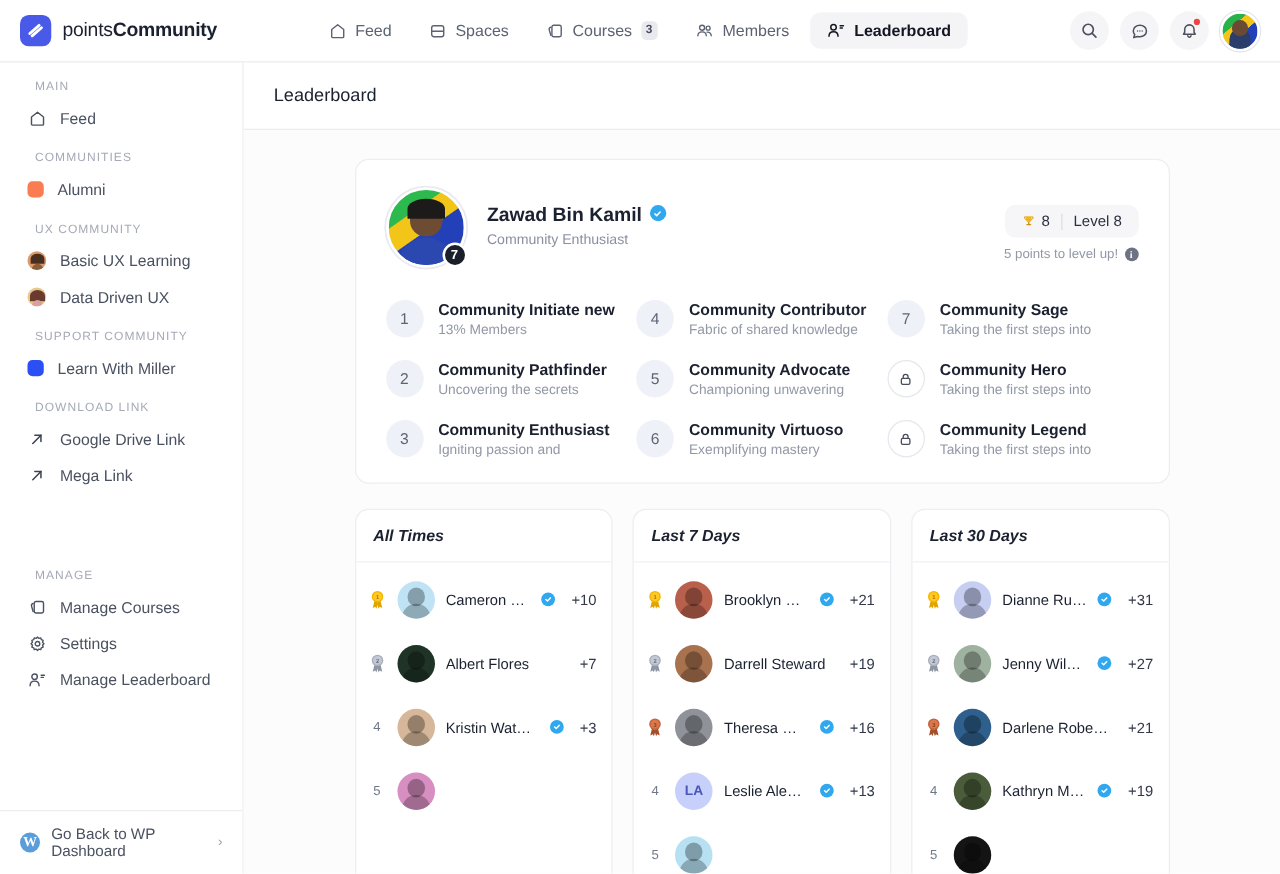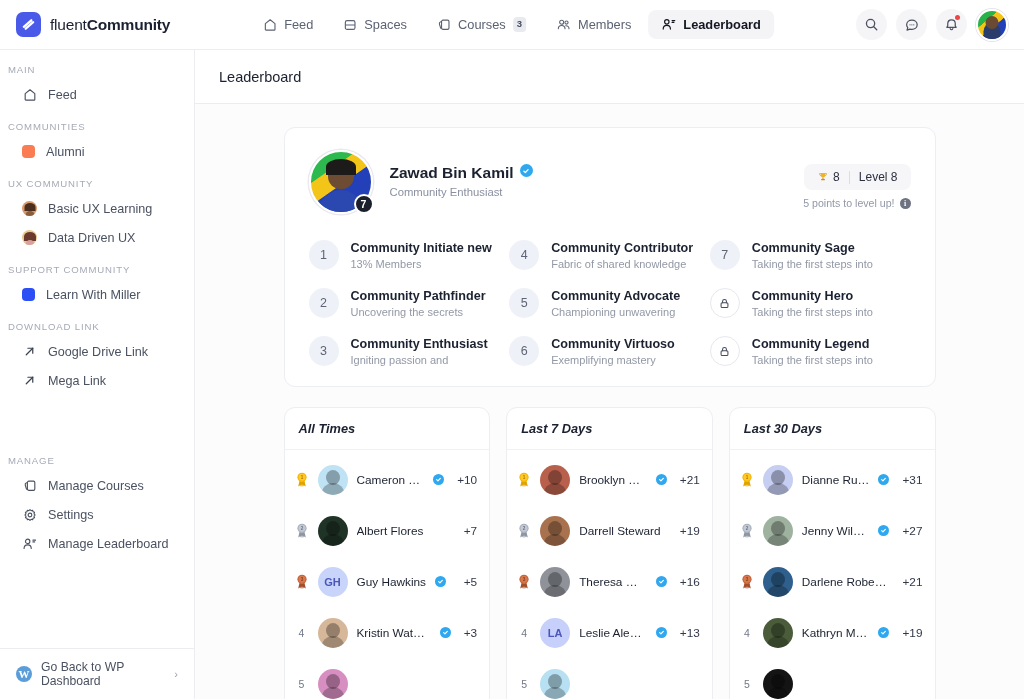--- a/index.html
+++ b/index.html
@@ -87,21 +87,21 @@
   .sidebar {
     width: 195px; min-width: 195px;
     background: #fff;
     border-right: 1px solid #ececf1;
     display: flex; flex-direction: column;
     overflow: hidden;
   }
   .sb-scroll { flex: 1; overflow: hidden; padding: 14px 0 6px 0; }
   .sb-group-title {
     font-size: 9.6px; letter-spacing: 0.85px; text-transform: uppercase;
-    color: #a6aab6; padding: 0 8px; margin: 12px 0 5px 0; font-weight: 500;
+    color: #a6aab6; padding: 0 28px; margin: 12px 0 5px 0; font-weight: 500;
   }
   .sb-group-title.first { margin-top: 0; }
   .sb-item {
     display: flex; align-items: center; gap: 11px;
     padding: 6px 16px 6px 22px;
     font-size: 12.6px; color: #4a5160; cursor: pointer;
     height: 29px;
   }
   .sw { width: 13px; height: 13px; border-radius: 4px; flex: none; }
   .sb-ava {
@@ -258,21 +258,21 @@
 <div class="app">
 
   <div class="topbar">
     <div class="brand">
       <div class="brand-logo">
         <svg width="15" height="15" viewBox="0 0 16 16">
             <path d="M3 10.5 L11 3.5" stroke="#fff" stroke-width="2.4" stroke-linecap="round" fill="none"></path>
             <path d="M5 12.5 L13 5.5" stroke="#fff" stroke-width="2.4" stroke-linecap="round" fill="none"></path>
           </svg>
       </div>
-      <div class="brand-text"><span>fluent</span><span class="b">Community</span></div>
+      <div class="brand-text"><span>points</span><span class="b">Community</span></div>
     </div>
 
     <nav class="topnav">
       <div class="navitem">
         <span>
             <svg width="14" height="14" viewBox="0 0 16 16" fill="none" stroke="#5b6272" stroke-width="1.3">
               <path d="M8 2 L13.5 6.4 V13 a0.8 0.8 0 0 1-.8 .8 H3.3 a0.8 0.8 0 0 1-.8-.8 V6.4 Z" stroke-linejoin="round"></path>
             </svg>
           </span>
         <span>Feed</span>
@@ -616,213 +616,194 @@
                     </div>
                     <div class="ravatar" style="background: rgb(31, 51, 38);">
                       <span style="position:absolute;left:50%;bottom:-2px;transform:translateX(-50%);width:23px;height:14px;border-radius:12px 12px 0 0;background:rgba(0,0,0,0.25)"></span>
                       <span style="position:absolute;left:50%;top:18%;transform:translateX(-50%);width:14px;height:15px;border-radius:50%;background:rgba(0,0,0,0.3)"></span>
                     </div>
                     <span class="rname">Albert Flores</span>
                     <span class="rpts">+7</span>
                   </div>
                   <div class="brow">
                     <div class="rank">
+                      <span class="rank-num">4</span>
+                    </div>
+                    <div class="ravatar" style="background: rgb(214, 183, 154);">
+                      <span style="position:absolute;left:50%;bottom:-2px;transform:translateX(-50%);width:23px;height:14px;border-radius:12px 12px 0 0;background:rgba(0,0,0,0.25)"></span>
+                      <span style="position:absolute;left:50%;top:18%;transform:translateX(-50%);width:14px;height:15px;border-radius:50%;background:rgba(0,0,0,0.3)"></span>
+                    </div>
+                    <span class="rname">Kristin Watson</span>
+                    <span class="rverif">
+                      <svg width="7" height="7" viewBox="0 0 10 10" fill="none" stroke="#fff" stroke-width="1.7" stroke-linecap="round" stroke-linejoin="round">
+                        <path d="M2.4 5.2 L4.2 6.9 L7.6 3.3"></path>
+                      </svg>
+                    </span>
+                    <span class="rpts">+3</span>
+                  </div>
+                  <div class="brow">
+                    <div class="rank">
+                      <span class="rank-num">5</span>
+                    </div>
+                    <div class="ravatar" style="background: rgb(215, 142, 192);">
+                      <span style="position:absolute;left:50%;bottom:-2px;transform:translateX(-50%);width:23px;height:14px;border-radius:12px 12px 0 0;background:rgba(0,0,0,0.25)"></span>
+                      <span style="position:absolute;left:50%;top:18%;transform:translateX(-50%);width:14px;height:15px;border-radius:50%;background:rgba(0,0,0,0.3)"></span>
+                    </div>
+                    <span class="rname"></span>
+                    <span class="rpts"></span>
+                  </div>
+                </div>
+              </div>
+              <div class="board">
+                <div class="board-head">Last 7 Days</div>
+                <div class="board-list">
+                  <div class="brow">
+                    <div class="rank">
+                      <svg width="14" height="16" viewBox="0 0 14 16" fill="none">
+                        <path d="M4.6 8.6 L3.2 14.4 L5.3 13.3 L6.1 15 L7.6 10.2Z" fill="#e0a300"></path>
+                        <path d="M9.4 8.6 L10.8 14.4 L8.7 13.3 L7.9 15 L6.4 10.2Z" fill="#e0a300"></path>
+                        <circle cx="7" cy="5.3" r="4.6" fill="#f5b400"></circle>
+                        <circle cx="7" cy="5.3" r="3.5" fill="#ffc927"></circle>
+                        <text x="7" y="7.4" font-size="4.6" font-family="Liberation Sans" font-weight="bold" fill="#a87300" text-anchor="middle">1</text>
+                      </svg>
+                    </div>
+                    <div class="ravatar" style="background: rgb(185, 96, 76);">
+                      <span style="position:absolute;left:50%;bottom:-2px;transform:translateX(-50%);width:23px;height:14px;border-radius:12px 12px 0 0;background:rgba(0,0,0,0.25)"></span>
+                      <span style="position:absolute;left:50%;top:18%;transform:translateX(-50%);width:14px;height:15px;border-radius:50%;background:rgba(0,0,0,0.3)"></span>
+                    </div>
+                    <span class="rname">Brooklyn Simmons</span>
+                    <span class="rverif">
+                      <svg width="7" height="7" viewBox="0 0 10 10" fill="none" stroke="#fff" stroke-width="1.7" stroke-linecap="round" stroke-linejoin="round">
+                        <path d="M2.4 5.2 L4.2 6.9 L7.6 3.3"></path>
+                      </svg>
+                    </span>
+                    <span class="rpts">+21</span>
+                  </div>
+                  <div class="brow">
+                    <div class="rank">
+                      <svg width="14" height="16" viewBox="0 0 14 16" fill="none">
+                        <path d="M4.6 8.6 L3.2 14.4 L5.3 13.3 L6.1 15 L7.6 10.2Z" fill="#8f96a3"></path>
+                        <path d="M9.4 8.6 L10.8 14.4 L8.7 13.3 L7.9 15 L6.4 10.2Z" fill="#8f96a3"></path>
+                        <circle cx="7" cy="5.3" r="4.6" fill="#a8b0bd"></circle>
+                        <circle cx="7" cy="5.3" r="3.5" fill="#c3c9d4"></circle>
+                        <text x="7" y="7.4" font-size="4.6" font-family="Liberation Sans" font-weight="bold" fill="#6d7482" text-anchor="middle">2</text>
+                      </svg>
+                    </div>
+                    <div class="ravatar" style="background: rgb(169, 114, 79);">
+                      <span style="position:absolute;left:50%;bottom:-2px;transform:translateX(-50%);width:23px;height:14px;border-radius:12px 12px 0 0;background:rgba(0,0,0,0.25)"></span>
+                      <span style="position:absolute;left:50%;top:18%;transform:translateX(-50%);width:14px;height:15px;border-radius:50%;background:rgba(0,0,0,0.3)"></span>
+                    </div>
+                    <span class="rname">Darrell Steward</span>
+                    <span class="rpts">+19</span>
+                  </div>
+                  <div class="brow">
+                    <div class="rank">
                       <svg width="14" height="16" viewBox="0 0 14 16" fill="none">
                         <path d="M4.6 8.6 L3.2 14.4 L5.3 13.3 L6.1 15 L7.6 10.2Z" fill="#a44f2b"></path>
                         <path d="M9.4 8.6 L10.8 14.4 L8.7 13.3 L7.9 15 L6.4 10.2Z" fill="#a44f2b"></path>
                         <circle cx="7" cy="5.3" r="4.6" fill="#c2623a"></circle>
                         <circle cx="7" cy="5.3" r="3.5" fill="#d9784c"></circle>
                         <text x="7" y="7.4" font-size="4.6" font-family="Liberation Sans" font-weight="bold" fill="#8a421f" text-anchor="middle">3</text>
                       </svg>
                     </div>
-                    <div class="ravatar" style="background: rgb(201, 212, 251); color: rgb(74, 86, 184);">GH</div>
-                    <span class="rname">Guy Hawkins</span>
+                    <div class="ravatar" style="background: rgb(143, 146, 153);">
+                      <span style="position:absolute;left:50%;bottom:-2px;transform:translateX(-50%);width:23px;height:14px;border-radius:12px 12px 0 0;background:rgba(0,0,0,0.25)"></span>
+                      <span style="position:absolute;left:50%;top:18%;transform:translateX(-50%);width:14px;height:15px;border-radius:50%;background:rgba(0,0,0,0.3)"></span>
+                    </div>
+                    <span class="rname">Theresa Webb</span>
                     <span class="rverif">
                       <svg width="7" height="7" viewBox="0 0 10 10" fill="none" stroke="#fff" stroke-width="1.7" stroke-linecap="round" stroke-linejoin="round">
                         <path d="M2.4 5.2 L4.2 6.9 L7.6 3.3"></path>
                       </svg>
                     </span>
-                    <span class="rpts">+5</span>
+                    <span class="rpts">+16</span>
                   </div>
                   <div class="brow">
                     <div class="rank">
                       <span class="rank-num">4</span>
                     </div>
-                    <div class="ravatar" style="background: rgb(214, 183, 154);">
-                      <span style="position:absolute;left:50%;bottom:-2px;transform:translateX(-50%);width:23px;height:14px;border-radius:12px 12px 0 0;background:rgba(0,0,0,0.25)"></span>
-                      <span style="position:absolute;left:50%;top:18%;transform:translateX(-50%);width:14px;height:15px;border-radius:50%;background:rgba(0,0,0,0.3)"></span>
-                    </div>
-                    <span class="rname">Kristin Watson</span>
+                    <div class="ravatar" style="background: rgb(199, 208, 251); color: rgb(74, 86, 184);">LA</div>
+                    <span class="rname">Leslie Alexander</span>
                     <span class="rverif">
                       <svg width="7" height="7" viewBox="0 0 10 10" fill="none" stroke="#fff" stroke-width="1.7" stroke-linecap="round" stroke-linejoin="round">
                         <path d="M2.4 5.2 L4.2 6.9 L7.6 3.3"></path>
                       </svg>
                     </span>
-                    <span class="rpts">+3</span>
+                    <span class="rpts">+13</span>
                   </div>
                   <div class="brow">
                     <div class="rank">
                       <span class="rank-num">5</span>
                     </div>
-                    <div class="ravatar" style="background: rgb(215, 142, 192);">
+                    <div class="ravatar" style="background: rgb(183, 224, 242);">
                       <span style="position:absolute;left:50%;bottom:-2px;transform:translateX(-50%);width:23px;height:14px;border-radius:12px 12px 0 0;background:rgba(0,0,0,0.25)"></span>
                       <span style="position:absolute;left:50%;top:18%;transform:translateX(-50%);width:14px;height:15px;border-radius:50%;background:rgba(0,0,0,0.3)"></span>
                     </div>
                     <span class="rname"></span>
                     <span class="rpts"></span>
                   </div>
                 </div>
               </div>
               <div class="board">
-                <div class="board-head">Last 7 Days</div>
+                <div class="board-head">Last 30 Days</div>
                 <div class="board-list">
                   <div class="brow">
                     <div class="rank">
                       <svg width="14" height="16" viewBox="0 0 14 16" fill="none">
                         <path d="M4.6 8.6 L3.2 14.4 L5.3 13.3 L6.1 15 L7.6 10.2Z" fill="#e0a300"></path>
                         <path d="M9.4 8.6 L10.8 14.4 L8.7 13.3 L7.9 15 L6.4 10.2Z" fill="#e0a300"></path>
                         <circle cx="7" cy="5.3" r="4.6" fill="#f5b400"></circle>
                         <circle cx="7" cy="5.3" r="3.5" fill="#ffc927"></circle>
                         <text x="7" y="7.4" font-size="4.6" font-family="Liberation Sans" font-weight="bold" fill="#a87300" text-anchor="middle">1</text>
                       </svg>
                     </div>
-                    <div class="ravatar" style="background: rgb(185, 96, 76);">
-                      <span style="position:absolute;left:50%;bottom:-2px;transform:translateX(-50%);width:23px;height:14px;border-radius:12px 12px 0 0;background:rgba(0,0,0,0.25)"></span>
-                      <span style="position:absolute;left:50%;top:18%;transform:translateX(-50%);width:14px;height:15px;border-radius:50%;background:rgba(0,0,0,0.3)"></span>
-                    </div>
-                    <span class="rname">Brooklyn Simmons</span>
+                    <div class="ravatar" style="background: rgb(198, 206, 242);">
+                      <span style="position:absolute;left:50%;bottom:-2px;transform:translateX(-50%);width:23px;height:14px;border-radius:12px 12px 0 0;background:rgba(0,0,0,0.25)"></span>
+                      <span style="position:absolute;left:50%;top:18%;transform:translateX(-50%);width:14px;height:15px;border-radius:50%;background:rgba(0,0,0,0.3)"></span>
+                    </div>
+                    <span class="rname">Dianne Russell</span>
                     <span class="rverif">
                       <svg width="7" height="7" viewBox="0 0 10 10" fill="none" stroke="#fff" stroke-width="1.7" stroke-linecap="round" stroke-linejoin="round">
                         <path d="M2.4 5.2 L4.2 6.9 L7.6 3.3"></path>
                       </svg>
                     </span>
-                    <span class="rpts">+21</span>
+                    <span class="rpts">+31</span>
                   </div>
                   <div class="brow">
                     <div class="rank">
                       <svg width="14" height="16" viewBox="0 0 14 16" fill="none">
                         <path d="M4.6 8.6 L3.2 14.4 L5.3 13.3 L6.1 15 L7.6 10.2Z" fill="#8f96a3"></path>
                         <path d="M9.4 8.6 L10.8 14.4 L8.7 13.3 L7.9 15 L6.4 10.2Z" fill="#8f96a3"></path>
                         <circle cx="7" cy="5.3" r="4.6" fill="#a8b0bd"></circle>
                         <circle cx="7" cy="5.3" r="3.5" fill="#c3c9d4"></circle>
                         <text x="7" y="7.4" font-size="4.6" font-family="Liberation Sans" font-weight="bold" fill="#6d7482" text-anchor="middle">2</text>
                       </svg>
                     </div>
-                    <div class="ravatar" style="background: rgb(169, 114, 79);">
-                      <span style="position:absolute;left:50%;bottom:-2px;transform:translateX(-50%);width:23px;height:14px;border-radius:12px 12px 0 0;background:rgba(0,0,0,0.25)"></span>
-                      <span style="position:absolute;left:50%;top:18%;transform:translateX(-50%);width:14px;height:15px;border-radius:50%;background:rgba(0,0,0,0.3)"></span>
-                    </div>
-                    <span class="rname">Darrell Steward</span>
-                    <span class="rpts">+19</span>
+                    <div class="ravatar" style="background: rgb(159, 178, 160);">
+                      <span style="position:absolute;left:50%;bottom:-2px;transform:translateX(-50%);width:23px;height:14px;border-radius:12px 12px 0 0;background:rgba(0,0,0,0.25)"></span>
+                      <span style="position:absolute;left:50%;top:18%;transform:translateX(-50%);width:14px;height:15px;border-radius:50%;background:rgba(0,0,0,0.3)"></span>
+                    </div>
+                    <span class="rname">Jenny Wilson</span>
+                    <span class="rverif">
+                      <svg width="7" height="7" viewBox="0 0 10 10" fill="none" stroke="#fff" stroke-width="1.7" stroke-linecap="round" stroke-linejoin="round">
+                        <path d="M2.4 5.2 L4.2 6.9 L7.6 3.3"></path>
+                      </svg>
+                    </span>
+                    <span class="rpts">+27</span>
                   </div>
                   <div class="brow">
                     <div class="rank">
                       <svg width="14" height="16" viewBox="0 0 14 16" fill="none">
                         <path d="M4.6 8.6 L3.2 14.4 L5.3 13.3 L6.1 15 L7.6 10.2Z" fill="#a44f2b"></path>
                         <path d="M9.4 8.6 L10.8 14.4 L8.7 13.3 L7.9 15 L6.4 10.2Z" fill="#a44f2b"></path>
                         <circle cx="7" cy="5.3" r="4.6" fill="#c2623a"></circle>
                         <circle cx="7" cy="5.3" r="3.5" fill="#d9784c"></circle>
                         <text x="7" y="7.4" font-size="4.6" font-family="Liberation Sans" font-weight="bold" fill="#8a421f" text-anchor="middle">3</text>
                       </svg>
                     </div>
-                    <div class="ravatar" style="background: rgb(143, 146, 153);">
-                      <span style="position:absolute;left:50%;bottom:-2px;transform:translateX(-50%);width:23px;height:14px;border-radius:12px 12px 0 0;background:rgba(0,0,0,0.25)"></span>
-                      <span style="position:absolute;left:50%;top:18%;transform:translateX(-50%);width:14px;height:15px;border-radius:50%;background:rgba(0,0,0,0.3)"></span>
-                    </div>
-                    <span class="rname">Theresa Webb</span>
-                    <span class="rverif">
-                      <svg width="7" height="7" viewBox="0 0 10 10" fill="none" stroke="#fff" stroke-width="1.7" stroke-linecap="round" stroke-linejoin="round">
-                        <path d="M2.4 5.2 L4.2 6.9 L7.6 3.3"></path>
-                      </svg>
-                    </span>
-                    <span class="rpts">+16</span>
-                  </div>
-                  <div class="brow">
-                    <div class="rank">
-                      <span class="rank-num">4</span>
-                    </div>
-                    <div class="ravatar" style="background: rgb(199, 208, 251); color: rgb(74, 86, 184);">LA</div>
-                    <span class="rname">Leslie Alexander</span>
-                    <span class="rverif">
-                      <svg width="7" height="7" viewBox="0 0 10 10" fill="none" stroke="#fff" stroke-width="1.7" stroke-linecap="round" stroke-linejoin="round">
-                        <path d="M2.4 5.2 L4.2 6.9 L7.6 3.3"></path>
-                      </svg>
-                    </span>
-                    <span class="rpts">+13</span>
-                  </div>
-                  <div class="brow">
-                    <div class="rank">
-                      <span class="rank-num">5</span>
-                    </div>
-                    <div class="ravatar" style="background: rgb(183, 224, 242);">
-                      <span style="position:absolute;left:50%;bottom:-2px;transform:translateX(-50%);width:23px;height:14px;border-radius:12px 12px 0 0;background:rgba(0,0,0,0.25)"></span>
-                      <span style="position:absolute;left:50%;top:18%;transform:translateX(-50%);width:14px;height:15px;border-radius:50%;background:rgba(0,0,0,0.3)"></span>
-                    </div>
-                    <span class="rname"></span>
-                    <span class="rpts"></span>
-                  </div>
-                </div>
-              </div>
-              <div class="board">
-                <div class="board-head">Last 30 Days</div>
-                <div class="board-list">
-                  <div class="brow">
-                    <div class="rank">
-                      <svg width="14" height="16" viewBox="0 0 14 16" fill="none">
-                        <path d="M4.6 8.6 L3.2 14.4 L5.3 13.3 L6.1 15 L7.6 10.2Z" fill="#e0a300"></path>
-                        <path d="M9.4 8.6 L10.8 14.4 L8.7 13.3 L7.9 15 L6.4 10.2Z" fill="#e0a300"></path>
-                        <circle cx="7" cy="5.3" r="4.6" fill="#f5b400"></circle>
-                        <circle cx="7" cy="5.3" r="3.5" fill="#ffc927"></circle>
-                        <text x="7" y="7.4" font-size="4.6" font-family="Liberation Sans" font-weight="bold" fill="#a87300" text-anchor="middle">1</text>
-                      </svg>
-                    </div>
-                    <div class="ravatar" style="background: rgb(198, 206, 242);">
-                      <span style="position:absolute;left:50%;bottom:-2px;transform:translateX(-50%);width:23px;height:14px;border-radius:12px 12px 0 0;background:rgba(0,0,0,0.25)"></span>
-                      <span style="position:absolute;left:50%;top:18%;transform:translateX(-50%);width:14px;height:15px;border-radius:50%;background:rgba(0,0,0,0.3)"></span>
-                    </div>
-                    <span class="rname">Dianne Russell</span>
-                    <span class="rverif">
-                      <svg width="7" height="7" viewBox="0 0 10 10" fill="none" stroke="#fff" stroke-width="1.7" stroke-linecap="round" stroke-linejoin="round">
-                        <path d="M2.4 5.2 L4.2 6.9 L7.6 3.3"></path>
-                      </svg>
-                    </span>
-                    <span class="rpts">+31</span>
-                  </div>
-                  <div class="brow">
-                    <div class="rank">
-                      <svg width="14" height="16" viewBox="0 0 14 16" fill="none">
-                        <path d="M4.6 8.6 L3.2 14.4 L5.3 13.3 L6.1 15 L7.6 10.2Z" fill="#8f96a3"></path>
-                        <path d="M9.4 8.6 L10.8 14.4 L8.7 13.3 L7.9 15 L6.4 10.2Z" fill="#8f96a3"></path>
-                        <circle cx="7" cy="5.3" r="4.6" fill="#a8b0bd"></circle>
-                        <circle cx="7" cy="5.3" r="3.5" fill="#c3c9d4"></circle>
-                        <text x="7" y="7.4" font-size="4.6" font-family="Liberation Sans" font-weight="bold" fill="#6d7482" text-anchor="middle">2</text>
-                      </svg>
-                    </div>
-                    <div class="ravatar" style="background: rgb(159, 178, 160);">
-                      <span style="position:absolute;left:50%;bottom:-2px;transform:translateX(-50%);width:23px;height:14px;border-radius:12px 12px 0 0;background:rgba(0,0,0,0.25)"></span>
-                      <span style="position:absolute;left:50%;top:18%;transform:translateX(-50%);width:14px;height:15px;border-radius:50%;background:rgba(0,0,0,0.3)"></span>
-                    </div>
-                    <span class="rname">Jenny Wilson</span>
-                    <span class="rverif">
-                      <svg width="7" height="7" viewBox="0 0 10 10" fill="none" stroke="#fff" stroke-width="1.7" stroke-linecap="round" stroke-linejoin="round">
-                        <path d="M2.4 5.2 L4.2 6.9 L7.6 3.3"></path>
-                      </svg>
-                    </span>
-                    <span class="rpts">+27</span>
-                  </div>
-                  <div class="brow">
-                    <div class="rank">
-                      <svg width="14" height="16" viewBox="0 0 14 16" fill="none">
-                        <path d="M4.6 8.6 L3.2 14.4 L5.3 13.3 L6.1 15 L7.6 10.2Z" fill="#a44f2b"></path>
-                        <path d="M9.4 8.6 L10.8 14.4 L8.7 13.3 L7.9 15 L6.4 10.2Z" fill="#a44f2b"></path>
-                        <circle cx="7" cy="5.3" r="4.6" fill="#c2623a"></circle>
-                        <circle cx="7" cy="5.3" r="3.5" fill="#d9784c"></circle>
-                        <text x="7" y="7.4" font-size="4.6" font-family="Liberation Sans" font-weight="bold" fill="#8a421f" text-anchor="middle">3</text>
-                      </svg>
-                    </div>
                     <div class="ravatar" style="background: rgb(47, 95, 140);">
                       <span style="position:absolute;left:50%;bottom:-2px;transform:translateX(-50%);width:23px;height:14px;border-radius:12px 12px 0 0;background:rgba(0,0,0,0.25)"></span>
                       <span style="position:absolute;left:50%;top:18%;transform:translateX(-50%);width:14px;height:15px;border-radius:50%;background:rgba(0,0,0,0.3)"></span>
                     </div>
                     <span class="rname">Darlene Robertson</span>
                     <span class="rpts">+21</span>
                   </div>
                   <div class="brow">
                     <div class="rank">
                       <span class="rank-num">4</span>

